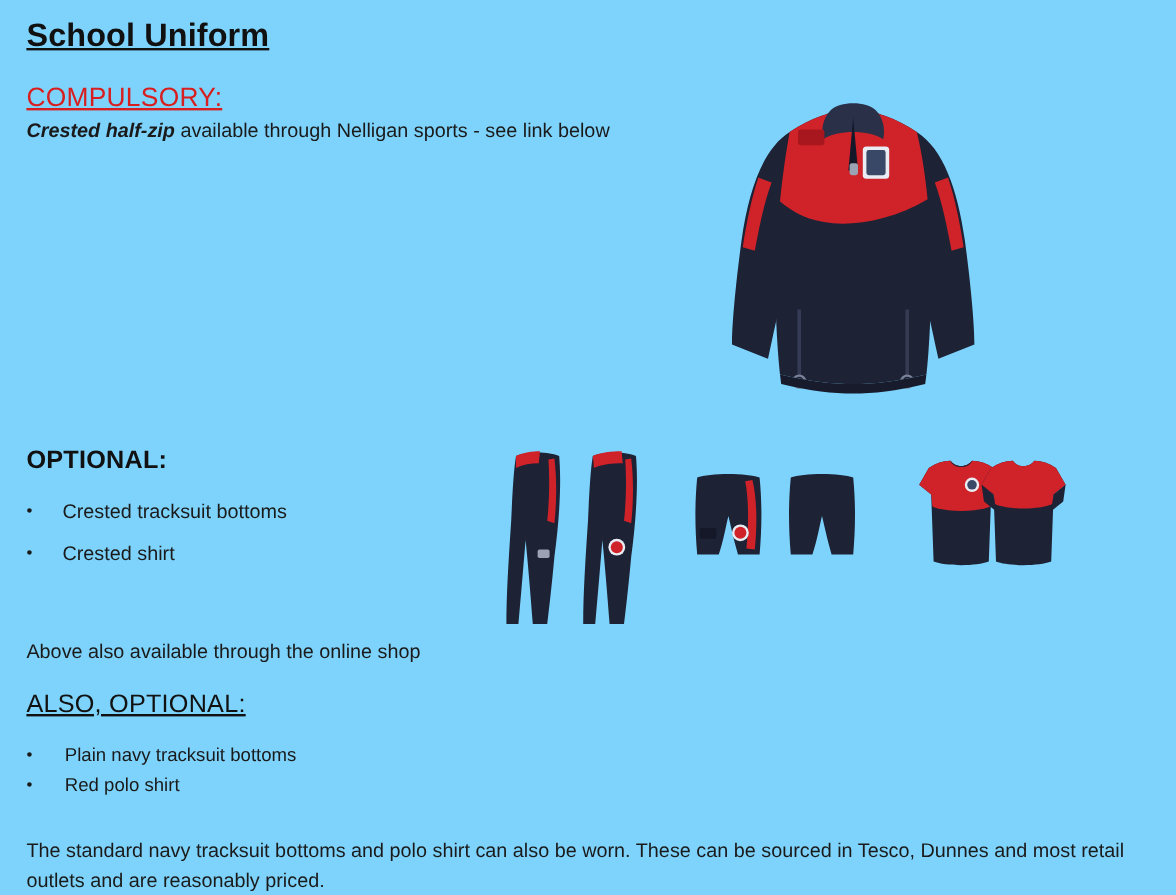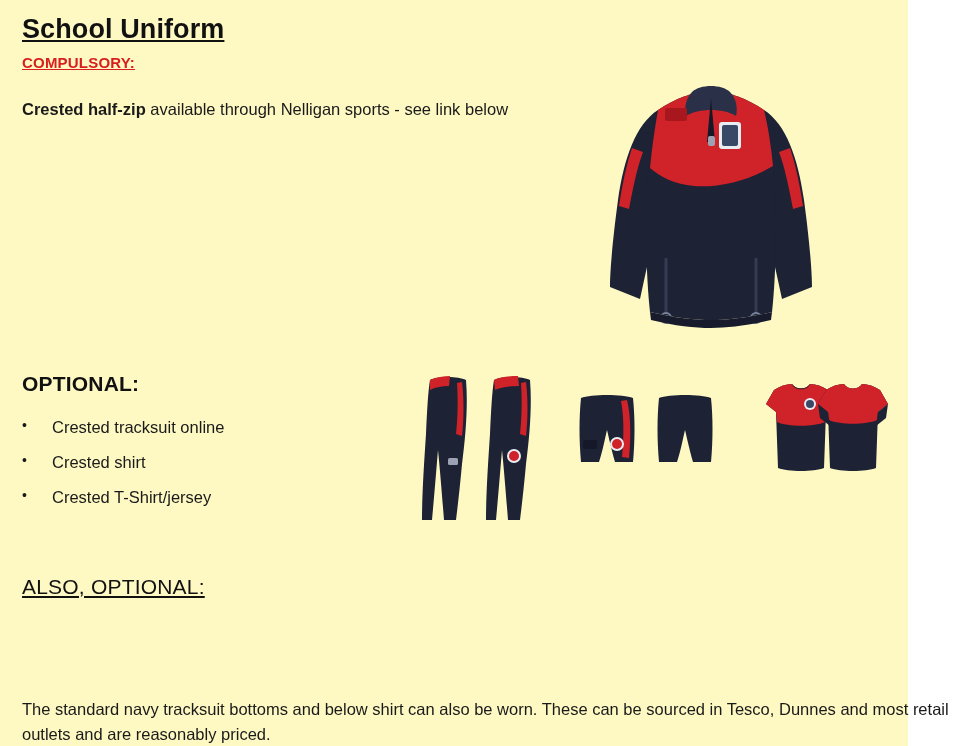--- a/index.html
+++ b/index.html
@@ -10,56 +10,57 @@
   body {
     width: 980px;
     height: 746px;
     font-family: "Liberation Sans", sans-serif;
     color: #1a1a1a;
     position: relative;
     overflow: hidden;
   }
   .page {
     position: relative;
-    width: 908px;
+    width: 980px;
     height: 746px;
-    background: #fef9c3;
+    background: #7dd3fc;
   }
 
   
   .title {
     position: absolute;
     left: 22px;
     top: 14px;
     font-size: 27px;
     font-weight: bold;
     text-decoration: underline;
     letter-spacing: 0.1px;
     color: #111111;
   }
   .compulsory {
     position: absolute;
     left: 22px;
-    top: 54px;
-    font-size: 15px;
-    font-weight: bold;
+    top: 68px;
+    font-size: 22px;
+    font-weight: normal;
     color: #d81f1f;
     text-decoration: underline;
     letter-spacing: 0.2px;
   }
   .crested-line {
     position: absolute;
     left: 22px;
     top: 100px;
     font-size: 16.5px;
     color: #1a1a1a;
     white-space: nowrap;
   }
   .crested-line b {
     font-weight: bold;
+    font-style: italic;
   }
 
   .optional-heading {
     position: absolute;
     left: 22px;
     top: 372px;
     font-size: 21px;
     font-weight: bold;
     color: #111111;
     letter-spacing: 0.2px;
@@ -205,25 +206,25 @@
       <circle cx="70" cy="256" r="5" fill="none" stroke="#7a8299" stroke-width="2"></circle>
       <circle cx="160" cy="256" r="5" fill="none" stroke="#7a8299" stroke-width="2"></circle>
 
       <path d="M54 250 C80 256 98 258 115 258 C132 258 150 256 176 250 L175 258 C150 264 132 266 115 266 C98 266 80 264 55 258 Z" fill="#171b2c"></path>
     </svg>
   </div>
 
   <div class="optional-heading">OPTIONAL:</div>
 
   <ul class="bullets optional-list">
-    <li>Crested tracksuit online</li>
+    <li>Crested tracksuit bottoms</li>
     <li>Crested shirt</li>
-    <li>Crested T-Shirt/jersey</li>
   </ul>
 
+  <div class="above-also">Above also available through the online shop</div>
 
   <div class="img-bottoms">
     <svg viewBox="0 0 130 160" width="130" height="160" aria-hidden="true">
 
       <path d="M12 6 C20 2 40 2 48 6 C50 30 48 60 44 90 C42 112 40 130 38 146 L26 146 C24 120 22 96 20 76 C18 100 16 124 14 146 L4 146 C4 120 6 90 8 60 C9 38 10 18 12 6 Z" fill="#1d2235"></path>
       <path d="M12 6 C18 3 26 2 32 2 L31 12 C24 12 18 13 12 16 Z" fill="#cf2229"></path>
       <path d="M44 8 C46 24 46 44 44 62 L38 60 C40 42 40 24 39 9 Z" fill="#cf2229"></path>
       <rect x="30" y="84" width="10" height="7" rx="1.5" fill="#9aa2b4"></rect>
 
       <path d="M76 6 C84 2 104 2 112 6 C114 30 112 60 108 90 C106 112 104 130 102 146 L90 146 C88 120 86 96 84 76 C82 100 80 124 78 146 L68 146 C68 120 70 90 72 60 C73 38 74 18 76 6 Z" fill="#1d2235"></path>
@@ -258,16 +259,20 @@
 
       <path d="M100 8 C106 4 112 2 118 2 C122 8 132 8 136 2 C142 2 148 4 154 8 L162 22 L152 30 L150 86 C140 90 114 90 104 86 L102 30 L92 22 Z" transform="translate(-26,0)" fill="#1d2235"></path>
       <path d="M100 8 C106 4 112 2 118 2 C122 8 132 8 136 2 C142 2 148 4 154 8 L162 22 L152 30 L151 38 C140 43 114 43 103 38 L102 30 L92 22 Z" transform="translate(-26,0)" fill="#cf2229"></path>
       <path d="M92 22 L102 30 L104 44 L94 36 Z" transform="translate(-26,0)" fill="#1d2235"></path>
       <path d="M162 22 L152 30 L150 44 L160 36 Z" transform="translate(-26,0)" fill="#1d2235"></path>
     </svg>
   </div>
 
   <div class="also-optional-heading">ALSO, OPTIONAL:</div>
 
-
-  <div class="footer-note">The standard navy tracksuit bottoms and below shirt can also be worn.  These can be sourced in Tesco, Dunnes and most retail outlets and are reasonably priced.</div>
+  <ul class="bullets also-list">
+    <li>Plain navy tracksuit bottoms</li>
+    <li>Red polo shirt</li>
+  </ul>
+
+  <div class="footer-note">The standard navy tracksuit bottoms and polo shirt can also be worn.  These can be sourced in Tesco, Dunnes and most retail outlets and are reasonably priced.</div>
 
 </div>
 
 </body></html>

